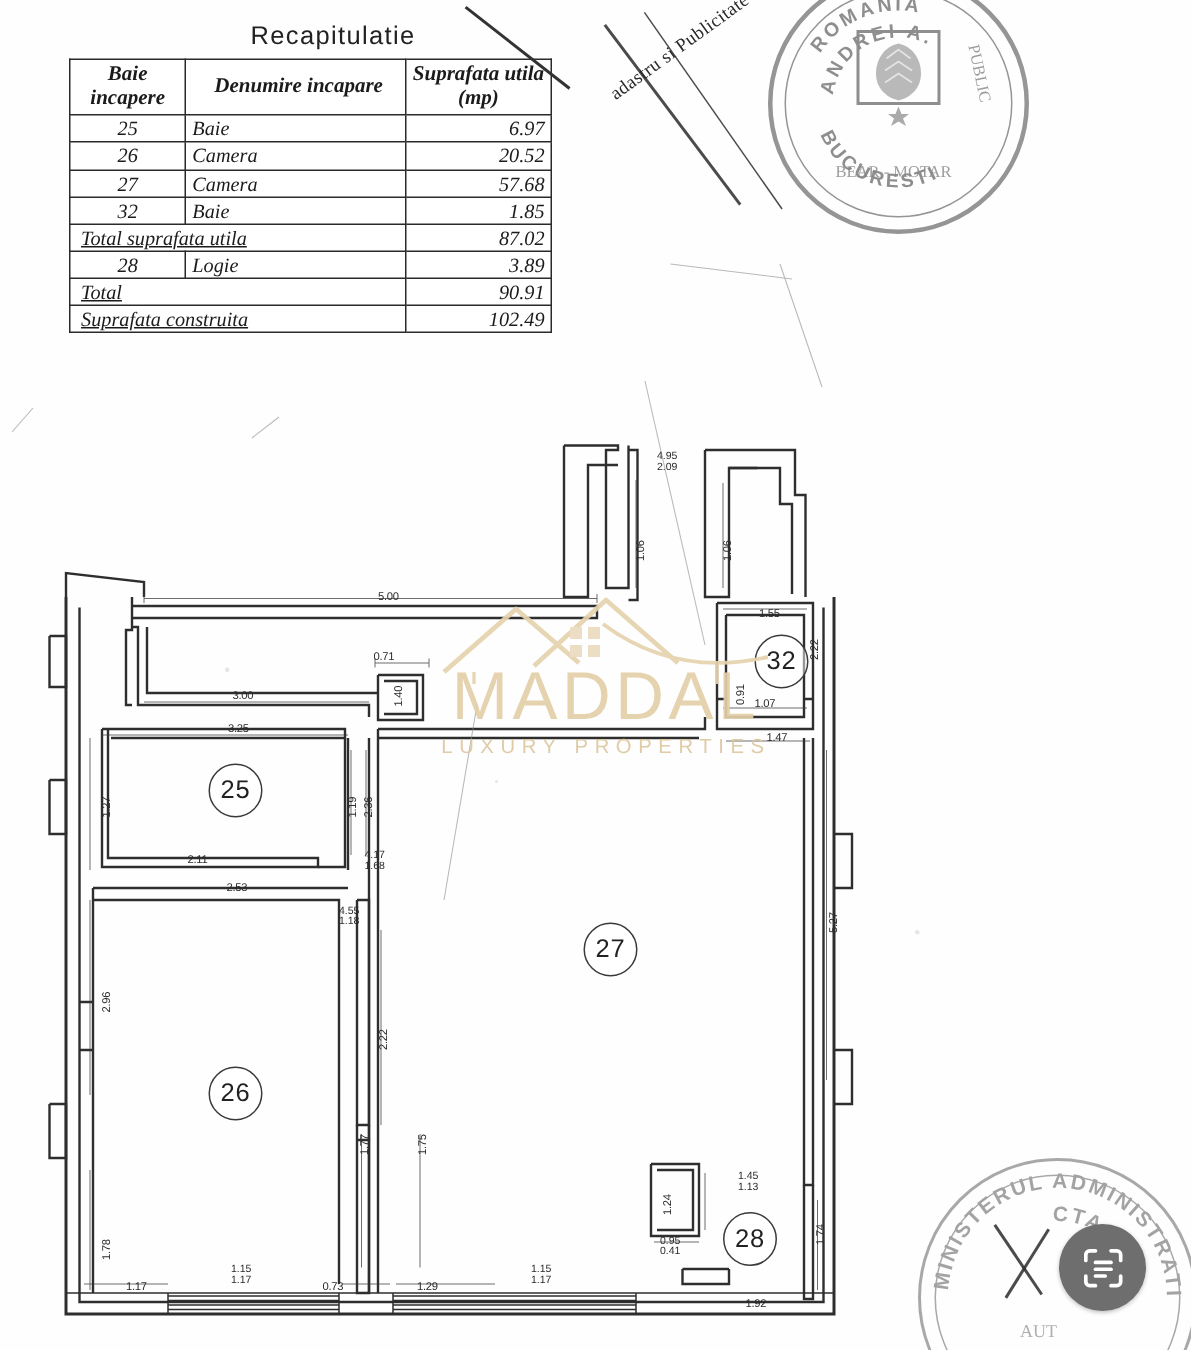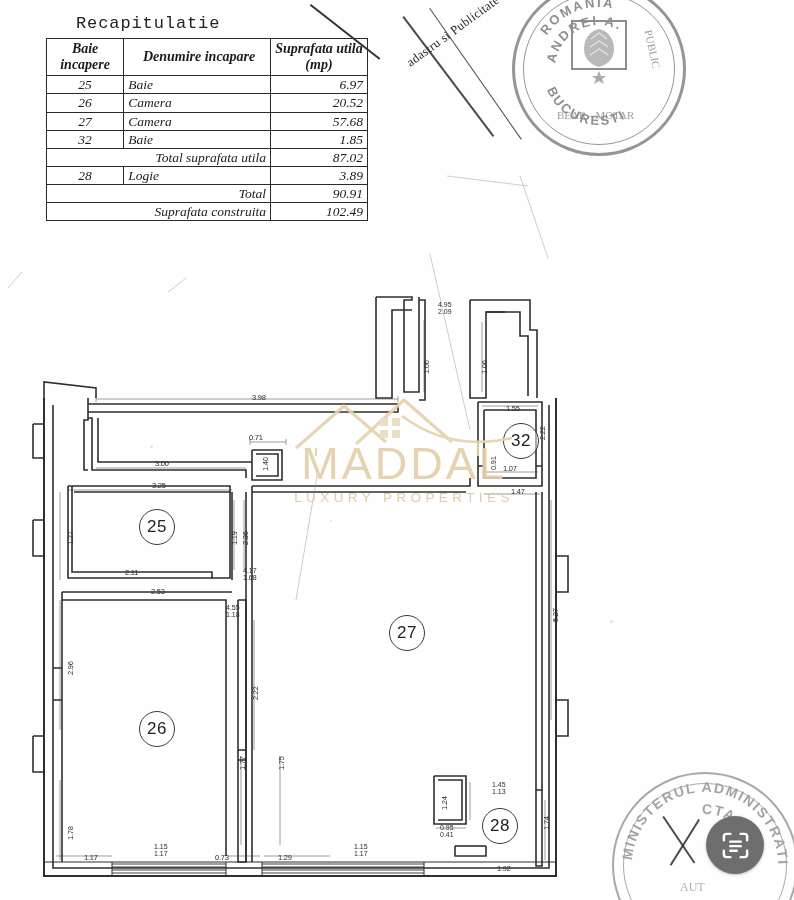--- a/index.html
+++ b/index.html
@@ -20,24 +20,25 @@
   }
 
   
   #recap {
     position: absolute;
     left: 46px;
     top: 14px;
     width: 322px;
   }
   #recap-title {
-    font-family: Liberation Mono, monospace;
+    font-family: Liberation Sans, sans-serif;
     font-size: 17px;
     color: #222;
     letter-spacing: 0.9px;
+    text-align: center;
     padding-left: 30px;
     padding-bottom: 5px;
   }
   table.recap-table {
     border-collapse: collapse;
     width: 322px;
     background: rgba(255,255,255,0.75);
   }
   table.recap-table td, table.recap-table th {
     border: 1px solid #2a2a2a;
@@ -53,21 +54,21 @@
     text-align: center;
     font-size: 14px;
     padding: 2px 3px 3px 3px;
   }
   .col-num  { width: 74px;  text-align: center; }
   .col-name { width: 150px; text-align: left; padding-left: 7px !important; }
   .col-area { width: 96px;  text-align: center; margin-left: 28px; }
   td.num-cell  { text-align: center; }
   td.name-cell { text-align: left; }
   td.area-cell { text-align: right; }
-  td.span-cell { text-align: right; padding-left: 7px !important; }
+  td.span-cell { text-align: left; padding-left: 7px !important; text-decoration: underline; }
 
   
   .diag-line {
     position: absolute;
     background: #333;
     transform-origin: 0 0;
   }
 
   
   .stamp {
@@ -387,21 +388,21 @@
   <div class="speck" style="left:150px;top:445px;width:3px;height:3px;"></div>
   <div class="speck" style="left:330px;top:520px;width:2px;height:2px;"></div>
   <div class="speck" style="left:610px;top:620px;width:3px;height:3px;"></div>
 
   <div class="room-tag" style="left:139px;top:509px;">25</div>
   <div class="room-tag" style="left:139px;top:711px;">26</div>
   <div class="room-tag" style="left:389px;top:615px;">27</div>
   <div class="room-tag" style="left:482px;top:808px;">28</div>
   <div class="room-tag" style="left:503px;top:423px;">32</div>
 
-  <div class="dim" style="left:252px;top:393px;">3.98</div>
+  <div class="dim" style="left:252px;top:393px;">5.00</div>
   <div class="dim" style="left:249px;top:433px;">0.71</div>
   <div class="dim" style="left:155px;top:459px;">3.00</div>
   <div class="dim" style="left:152px;top:481px;">3.25</div>
   <div class="dim" style="left:506px;top:404px;">1.55</div>
   <div class="dim" style="left:503px;top:464px;">1.07</div>
   <div class="dim" style="left:511px;top:487px;">1.47</div>
   <div class="dim" style="left:125px;top:568px;">2.11</div>
   <div class="dim" style="left:118px;top:587px;margin-left:33px;">2.53</div>
   <div class="dim" style="left:84px;top:853px;">1.17</div>
   <div class="dim" style="left:215px;top:853px;">0.73</div>

